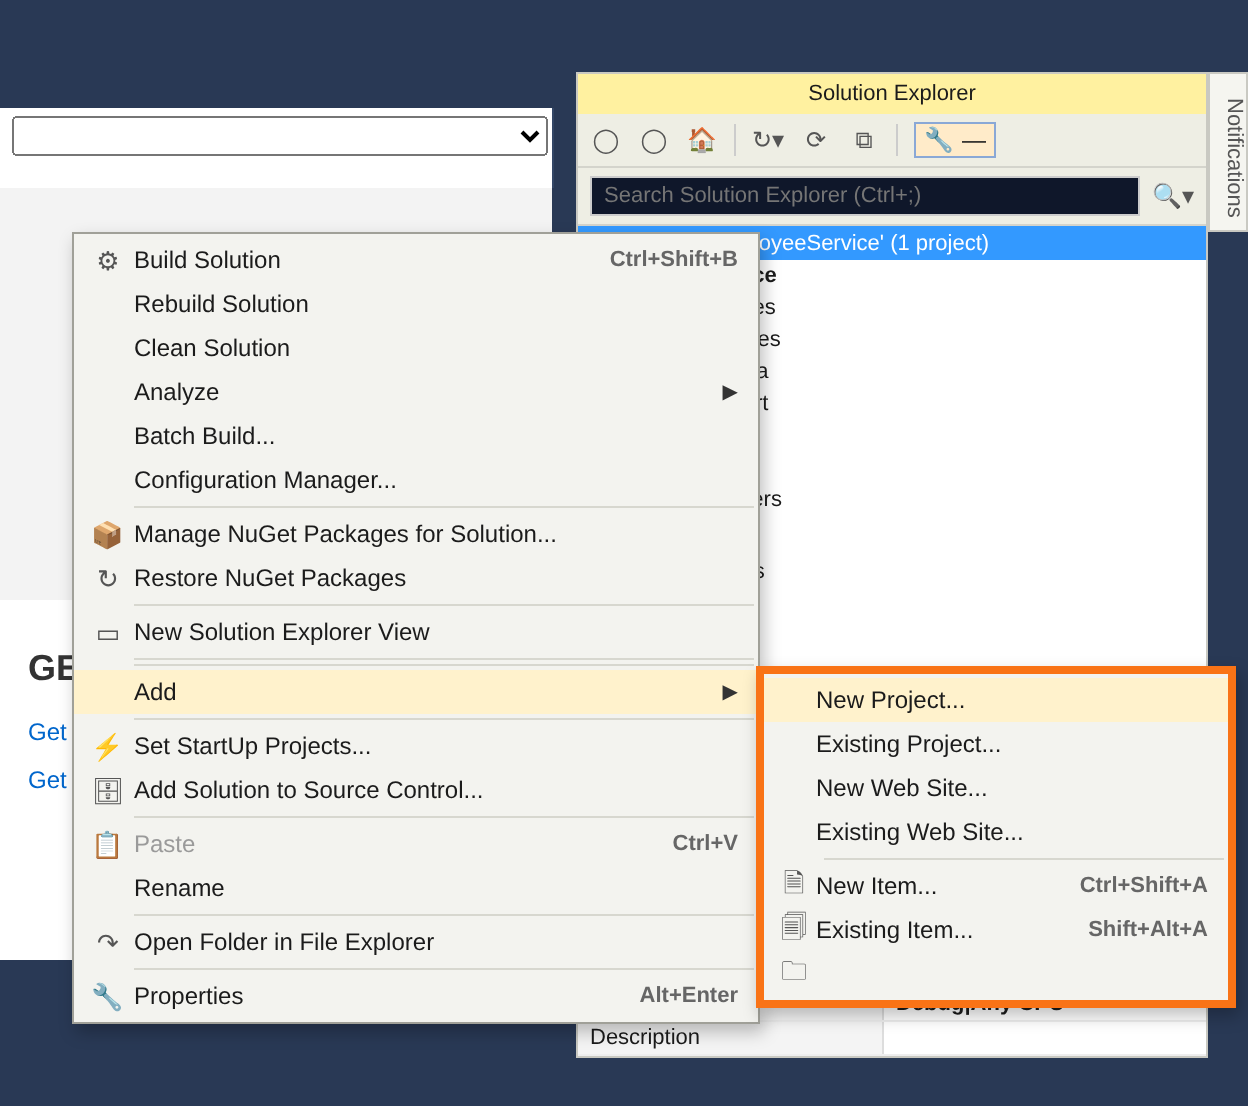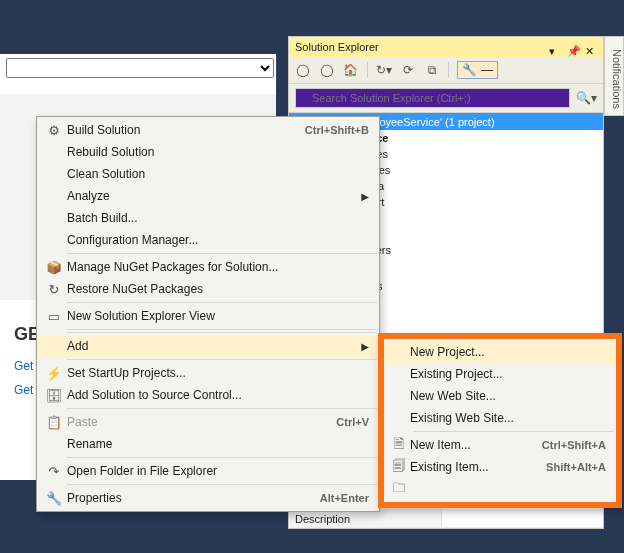--- a/index.html
+++ b/index.html
@@ -49,20 +49,21 @@
   }
   .se-title {
     background: #fff1a0;
     height: 20px;
     line-height: 20px;
     padding: 0 6px;
     display: flex;
     align-items: center;
     justify-content: space-between;
     font-size: 11px;
+    flex-direction: column;
   }
   .se-title .caps {
     display: flex;
     gap: 6px;
     align-items: center;
   }
   .cap { width: 12px; height: 12px; display:inline-block; }
   .se-toolbar {
     background: #eeeee4;
     height: 26px;
@@ -94,22 +95,22 @@
     border-bottom: 1px solid #d4d4cc;
     display:flex;
     gap:6px;
     align-items:center;
   }
   .se-search input {
     flex:1;
     border: 1px solid #ccc;
     font-family: inherit;
     font-size: 11px;
-    padding: 3px 16px;
-    background:#4c1d95;
+    padding: 3px 6px;
+    background:#0f172a;
     color:#888;
   }
   .se-tree {
     background: #fff;
     flex: 1;
     overflow: hidden;
     position: relative;
   }
   .tree-sel {
     background: #3399ff;
@@ -187,21 +188,21 @@
   .mi.hl { background:#fff2cc; }
   .msep { height:1px; background:#d7d7cf; margin:2px 2px 2px 30px; }
   .ico { font-size:13px; color:#555; }
   
   .submenu {
     position:absolute;
     left: 378px;
     top: 333px;
     width: 232px;
     background: #f3f3ef;
-    border: 6px solid #f97316;
+    border: 4px solid #f97316;
     box-shadow: 2px 4px 8px rgba(0,0,0,.25);
     font-size:12px;
     padding:2px 0;
   }
   .submenu .mi { padding: 0 10px 0 4px; }
   .submenu .mi .icon-col { width:22px; }
   
   .top-dark { position:absolute; left:0; top:0; width:624px; height:36px; background:#293955;}
 </style>
 </head>

